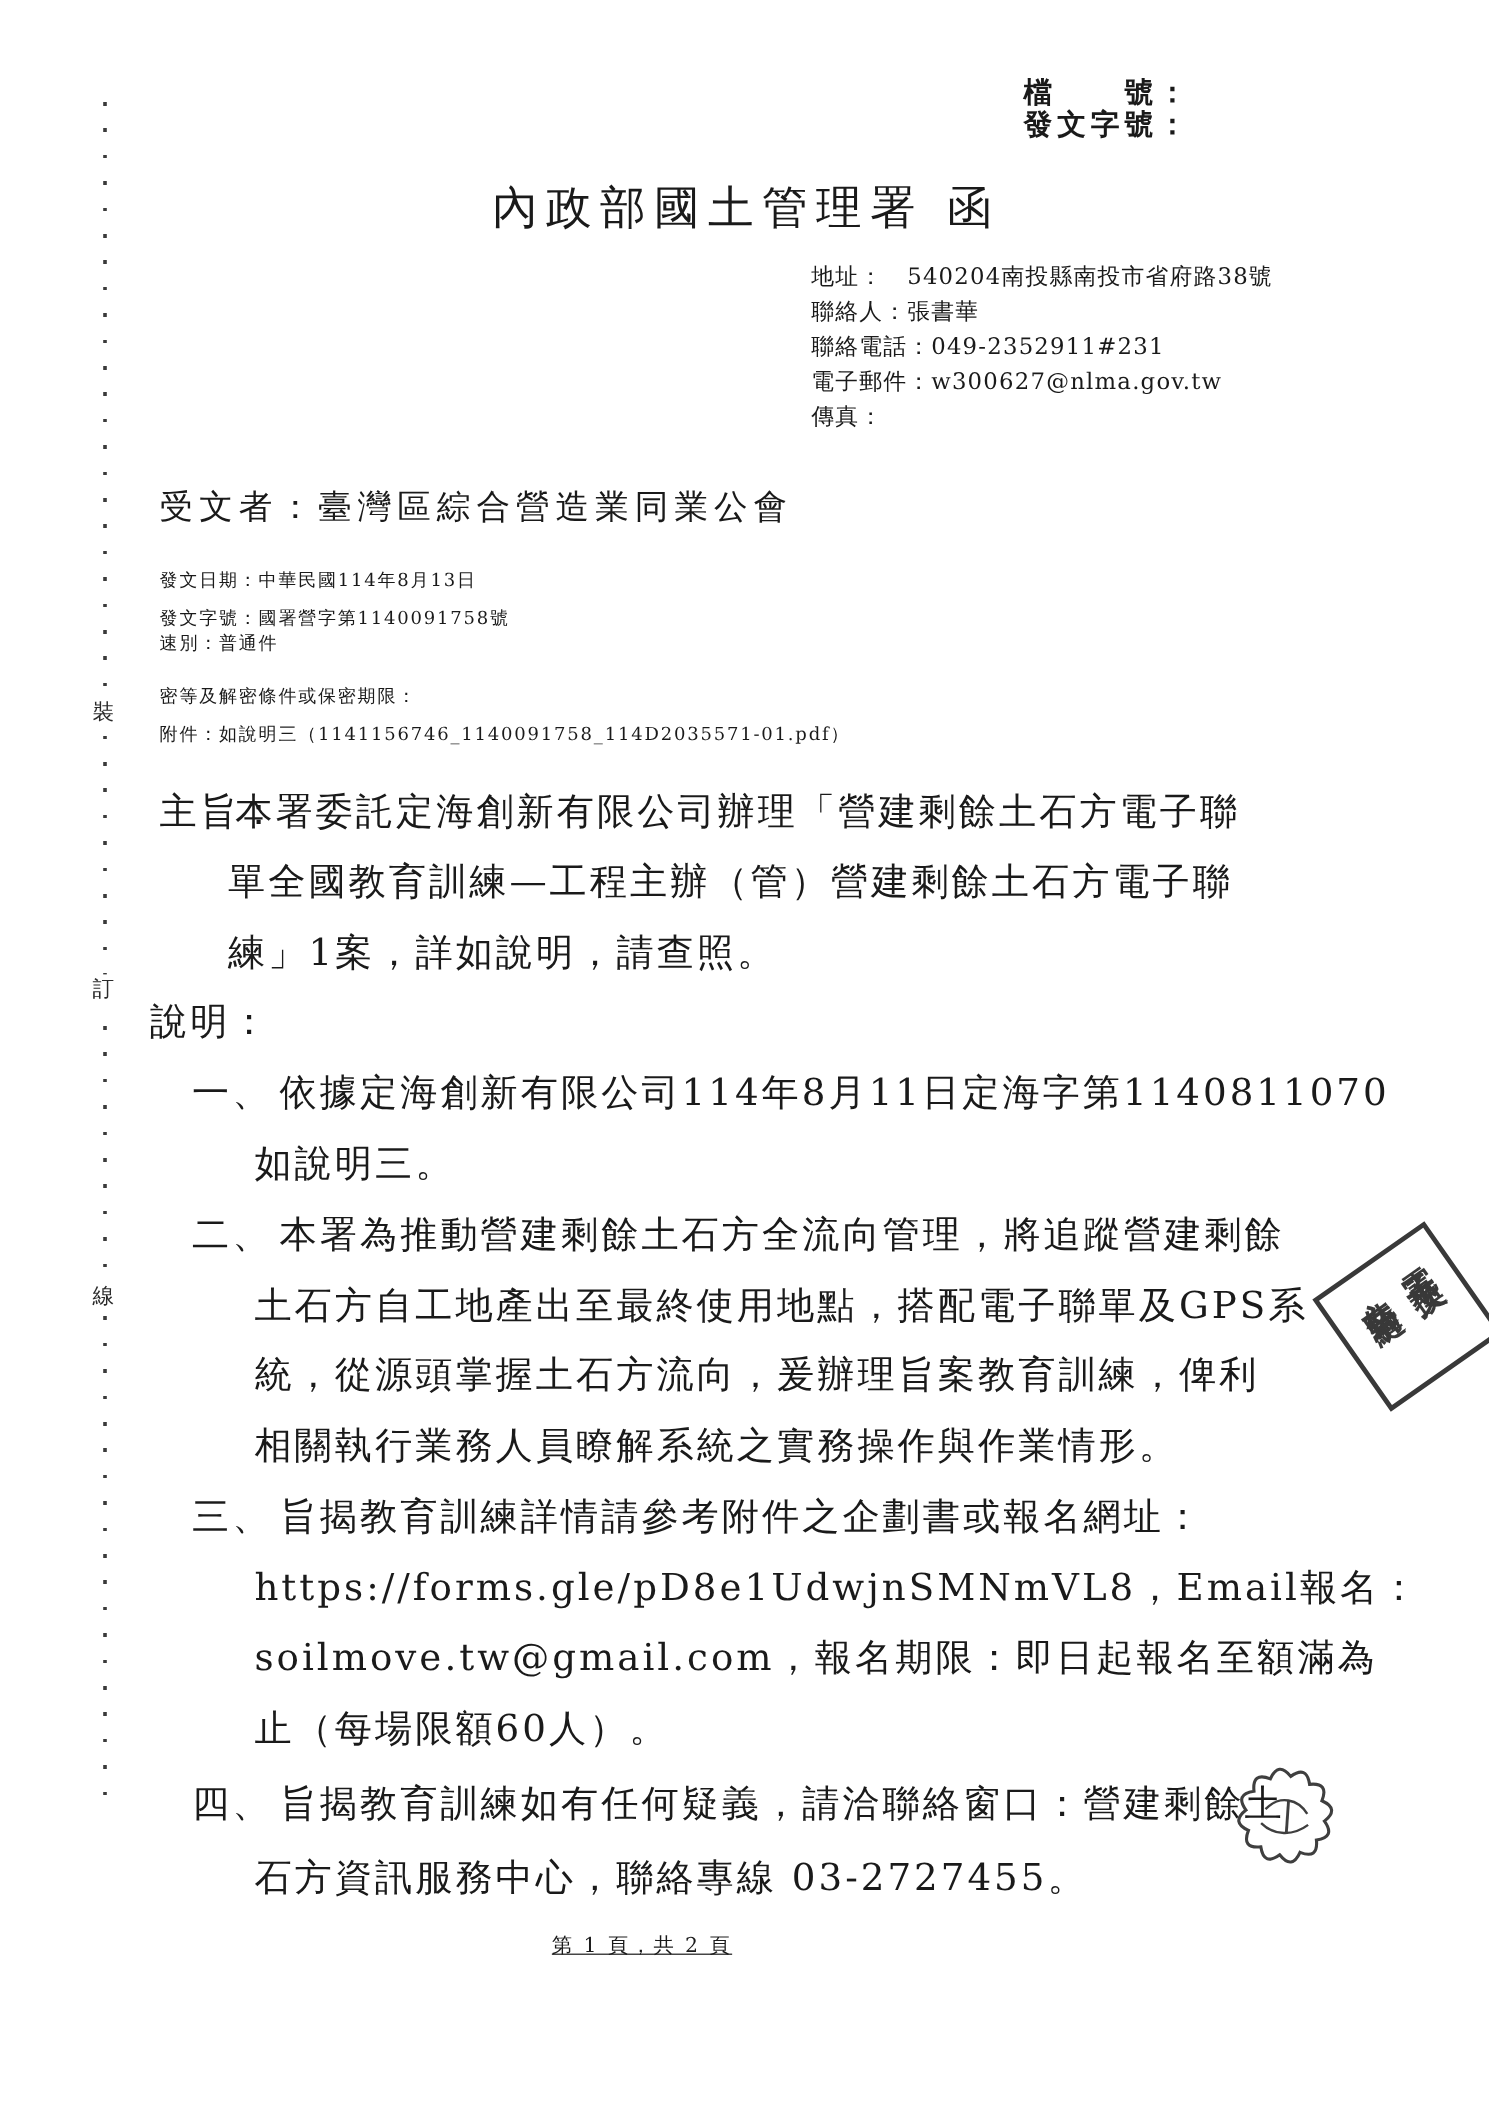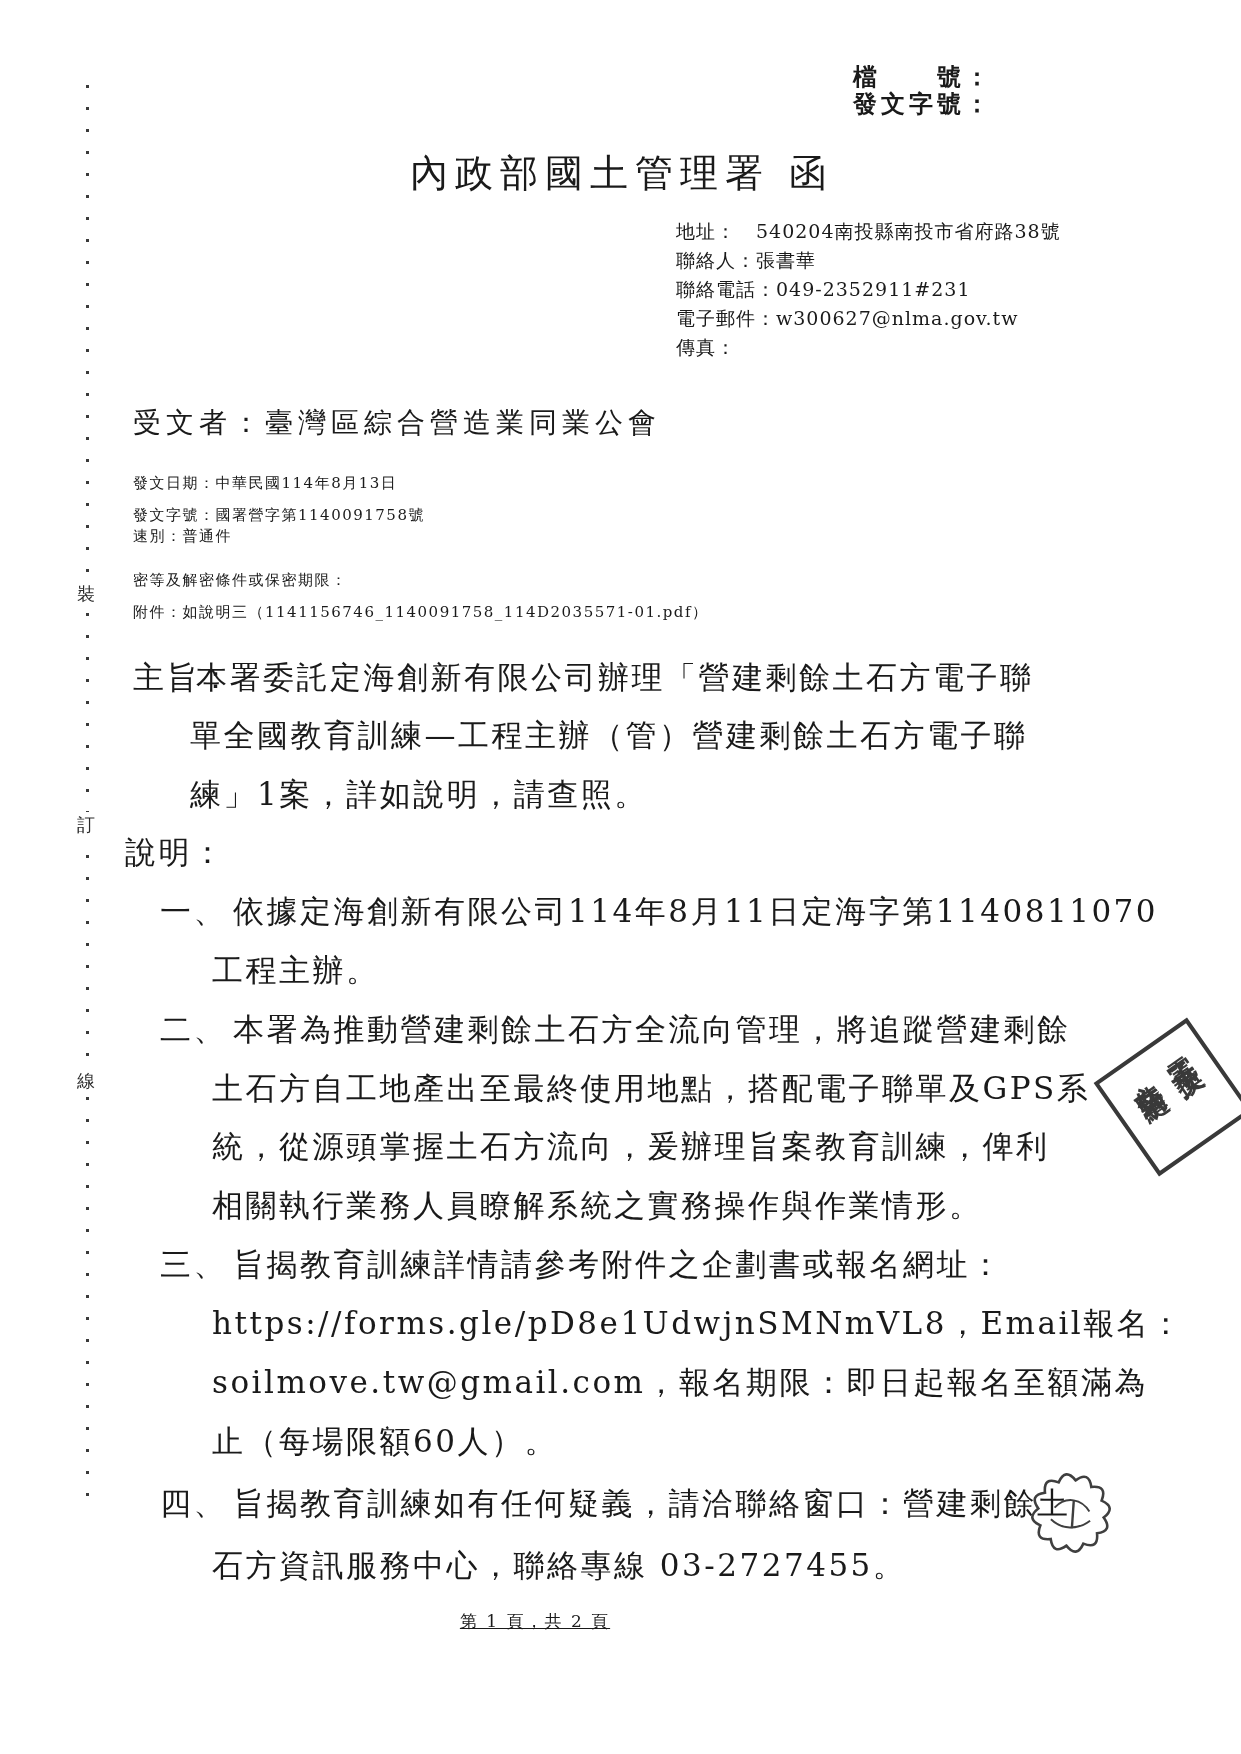--- a/index.html
+++ b/index.html
@@ -76,21 +76,21 @@
 <div class="abs meta" style="top:599px">附件：如說明三（1141156746_1140091758_114D2035571-01.pdf）</div>
 
 <div class="bline" style="top:657px;left:133px">主旨：</div>
 <div class="bline" style="top:657px;left:196px">本署委託定海創新有限公司辦理「營建剩餘土石方電子聯</div>
 <div class="bline" style="top:715px;left:190px">單全國教育訓練—工程主辦（管）營建剩餘土石方電子聯</div>
 <div class="bline" style="top:774px;left:190px">練」1案，詳如說明，請查照。</div>
 
 <div class="bline" style="top:832px;left:125px">說明：</div>
 
 <div class="bline" style="top:891px;left:160px"><span class="no">一、</span><span>依據定海創新有限公司114年8月11日定海字第1140811070</span></div>
-<div class="bline cont" style="top:950px">工程主辦。</div>
+<div class="bline cont" style="top:950px">如說明三。</div>
 
 <div class="bline" style="top:1009px;left:160px"><span class="no">二、</span><span>本署為推動營建剩餘土石方全流向管理，將追蹤營建剩餘</span></div>
 <div class="bline cont" style="top:1068px">土石方自工地產出至最終使用地點，搭配電子聯單及GPS系</div>
 <div class="bline cont" style="top:1126px">統，從源頭掌握土石方流向，爰辦理旨案教育訓練，俾利</div>
 <div class="bline cont" style="top:1185px">相關執行業務人員瞭解系統之實務操作與作業情形。</div>
 
 <div class="bline" style="top:1244px;left:160px"><span class="no">三、</span><span>旨揭教育訓練詳情請參考附件之企劃書或報名網址：</span></div>
 <div class="bline cont" style="top:1303px">https://forms.gle/pD8e1UdwjnSMNmVL8，Email報名：</div>
 <div class="bline cont" style="top:1362px">soilmove.tw@gmail.com，報名期限：即日起報名至額滿為</div>
 <div class="bline cont" style="top:1421px">止（每場限額60人）。</div>

